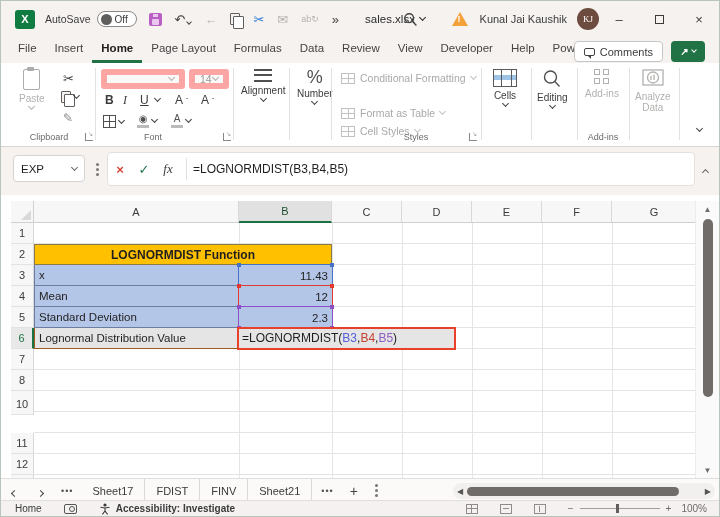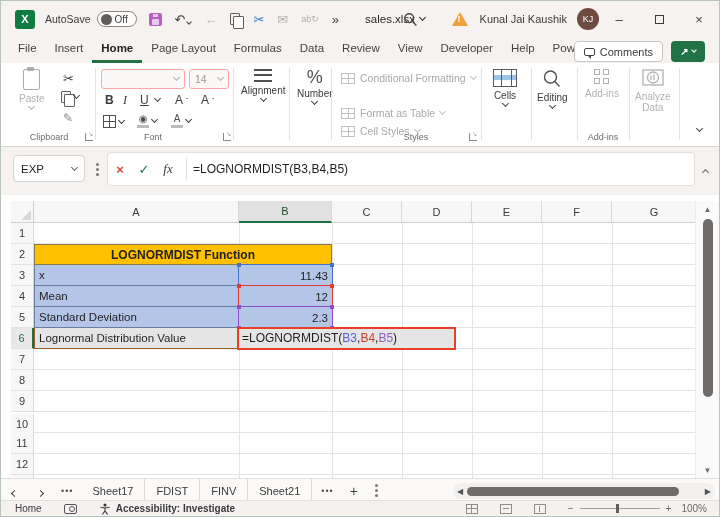--- a/index.html
+++ b/index.html
@@ -31,21 +31,21 @@
        border-bottom:1.3px solid currentColor;transform:rotate(45deg);margin-top:-3px;}
   .chv.up{transform:rotate(-135deg);margin-top:3px;}
   .chv.left{transform:rotate(135deg);}
   .chv.right{transform:rotate(-45deg);}
   .tb-right{position:absolute;right:0;top:0;height:36px;display:flex;align-items:center;}
   .warn{width:0;height:0;border-left:8px solid transparent;border-right:8px solid transparent;
         border-bottom:14px solid #F2A13B;position:relative;}
   .warn:after{content:"!";position:absolute;left:-2px;top:2px;font-size:9px;font-weight:bold;color:#fff;}
   .uname{font-size:11px;color:#3b3b3b;margin:0 10px 0 12px;}
   .avatar{width:22px;height:22px;border-radius:50%;background:#6E4B3F;color:#fff;font-size:9px;
-          display:flex;align-items:center;justify-content:center;}
+          display:flex;align-items:center;justify-content:center;font-family:Liberation Serif, serif;}
   .winbtn{width:40px;height:36px;display:flex;align-items:center;justify-content:center;
           font-size:13px;color:#3b3b3b;}
   .maxbox{width:9px;height:9px;border:1.2px solid #3b3b3b;}
   
   .tabrow{position:absolute;top:36px;left:0;right:0;height:26px;background:#f6f2f0;
           display:flex;align-items:flex-end;padding-left:8px;}
   .tab{font-size:11.5px;color:#444;padding:5px 9px 6px;border-bottom:3px solid transparent;}
   .tab.active{font-weight:bold;color:#1f1f1f;border-bottom:3px solid #217346;}
   .comments-btn{position:absolute;right:56px;top:4px;height:21px;border:1px solid #c8c6c4;
                 border-radius:4px;background:#fff;display:flex;align-items:center;gap:5px;
@@ -63,21 +63,21 @@
   .grp-label{position:absolute;bottom:4px;font-size:9px;color:#6d6a67;text-align:center;}
   .launcher{position:absolute;bottom:5px;width:8px;height:8px;border-left:1px solid #8a8886;
             border-bottom:1px solid #8a8886;font-size:6px;color:#8a8886;line-height:2px;text-align:right;}
   .bigbtn{position:absolute;top:6px;display:flex;flex-direction:column;align-items:center;gap:3px;}
   .bigbtn .lb{font-size:10px;color:#3b3b3b;}
   .bigbtn.dis .lb{color:#b3b1af;}
   .clipic{width:17px;height:21px;border:1.6px solid #aeacaa;border-radius:2px;position:relative;background:#fff;}
   .clipic:before{content:"";position:absolute;left:3px;top:-3px;width:7px;height:4px;background:#aeacaa;border-radius:1px;}
   .cutic{font-size:13px;color:#3f3f3f;}
   .brush{width:13px;height:13px;color:#8a8886;font-size:12px;}
-  .combo{position:absolute;height:20px;border:1px solid #fca5a5;border-radius:3px;background:#faf9f8;
+  .combo{position:absolute;height:20px;border:6px solid #fca5a5;border-radius:3px;background:#faf9f8;
          display:flex;align-items:center;justify-content:space-between;padding:0 5px;color:#9a9896;font-size:10.5px;}
   .fbtn{position:absolute;font-size:12px;color:#3b3b3b;display:flex;align-items:center;gap:3px;}
   .bordersic{width:13px;height:13px;border:1.2px solid #505050;
      background:linear-gradient(#505050,#505050) center/1.2px 100% no-repeat,
                 linear-gradient(#505050,#505050) center/100% 1.2px no-repeat;}
   .colorbar{display:flex;flex-direction:column;align-items:center;gap:1px;}
   .colorbar .bar{width:12px;height:3px;background:#bdbbb9;}
   .alignic{width:18px;height:13px;
      background:repeating-linear-gradient(#505050 0 2px,transparent 2px 5.5px);}
   .styleitem{position:absolute;display:flex;align-items:center;gap:5px;font-size:10.5px;color:#aba9a7;}
@@ -385,21 +385,21 @@
 
   <div class="rowhdr" style="top:26px;">1</div>
   <div class="rowhdr" style="top:47px;">2</div>
   <div class="rowhdr" style="top:68px;">3</div>
   <div class="rowhdr" style="top:89px;">4</div>
   <div class="rowhdr" style="top:110px;">5</div>
   <div class="rowhdr sel" style="top:131px;">6</div>
   <div class="rowhdr" style="top:152px;">7</div>
   <div class="rowhdr" style="top:173px;">8</div>
   <div class="rowhdr" style="top:194px;">9</div>
-  <div class="rowhdr" style="top:217px;">10</div>
+  <div class="rowhdr" style="top:197px;">10</div>
   <div class="rowhdr" style="top:236px;">11</div>
   <div class="rowhdr" style="top:257px;">12</div>
   <div class="rowhdr" style="top:278px;">13</div>
 
   <div class="hlines"></div>
   <div class="vline" style="left:238px;"></div>
     <div class="vline" style="left:331px;"></div>
   <div class="vline" style="left:401px;"></div>
     <div class="vline" style="left:471px;"></div>
   <div class="vline" style="left:541px;"></div>

